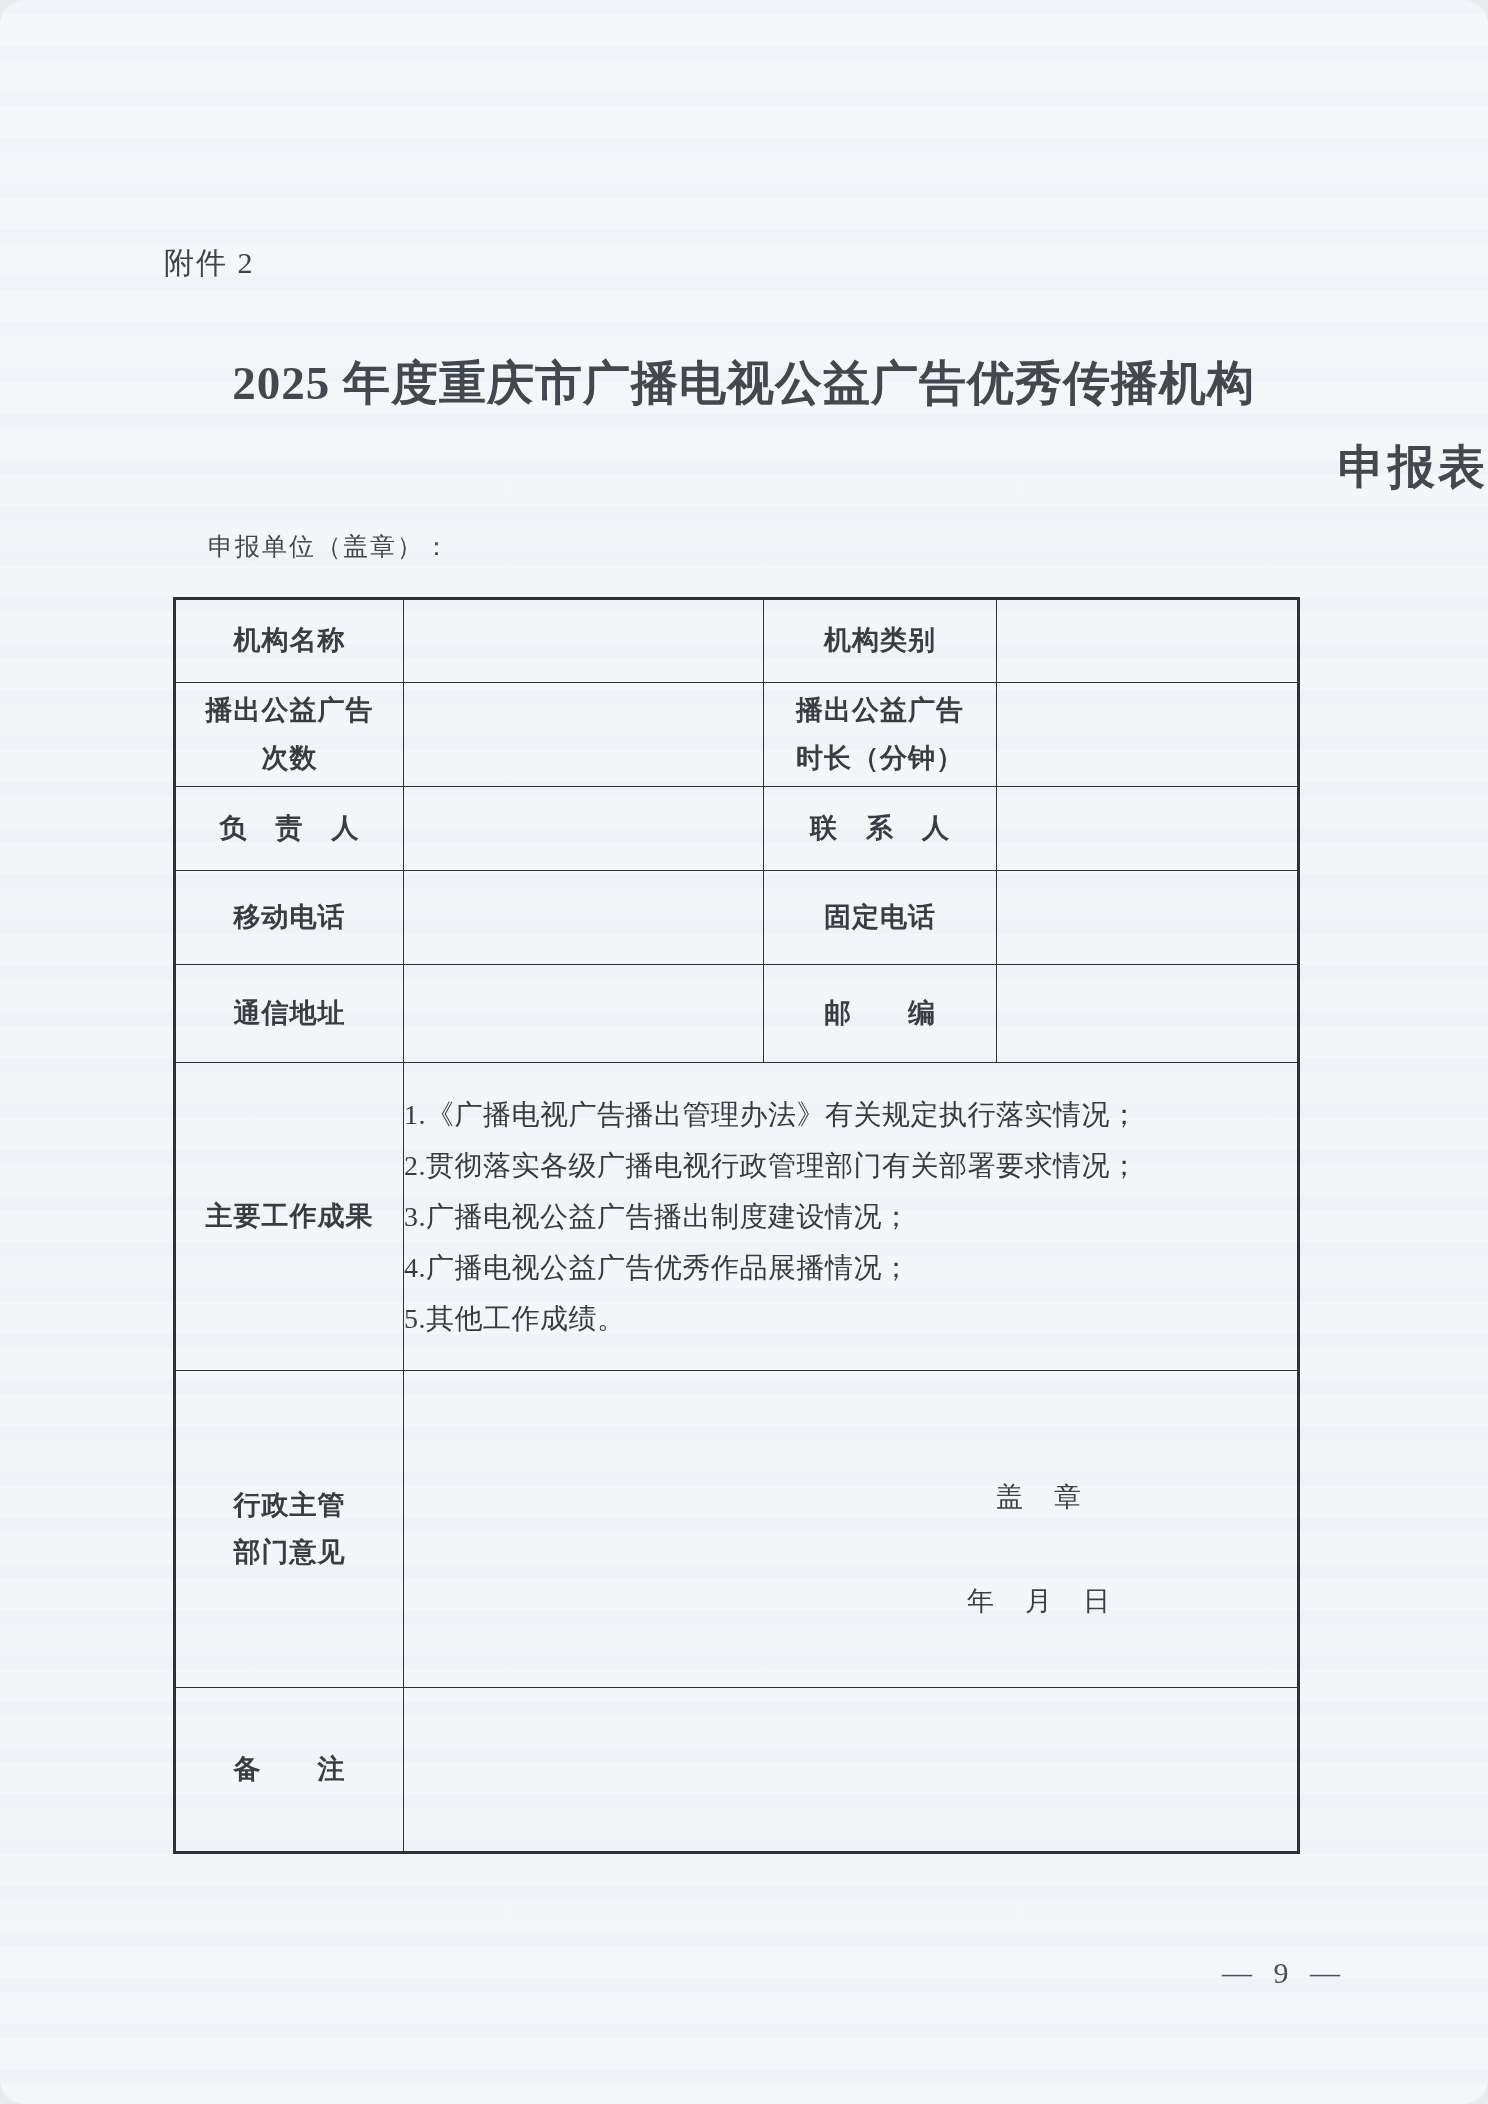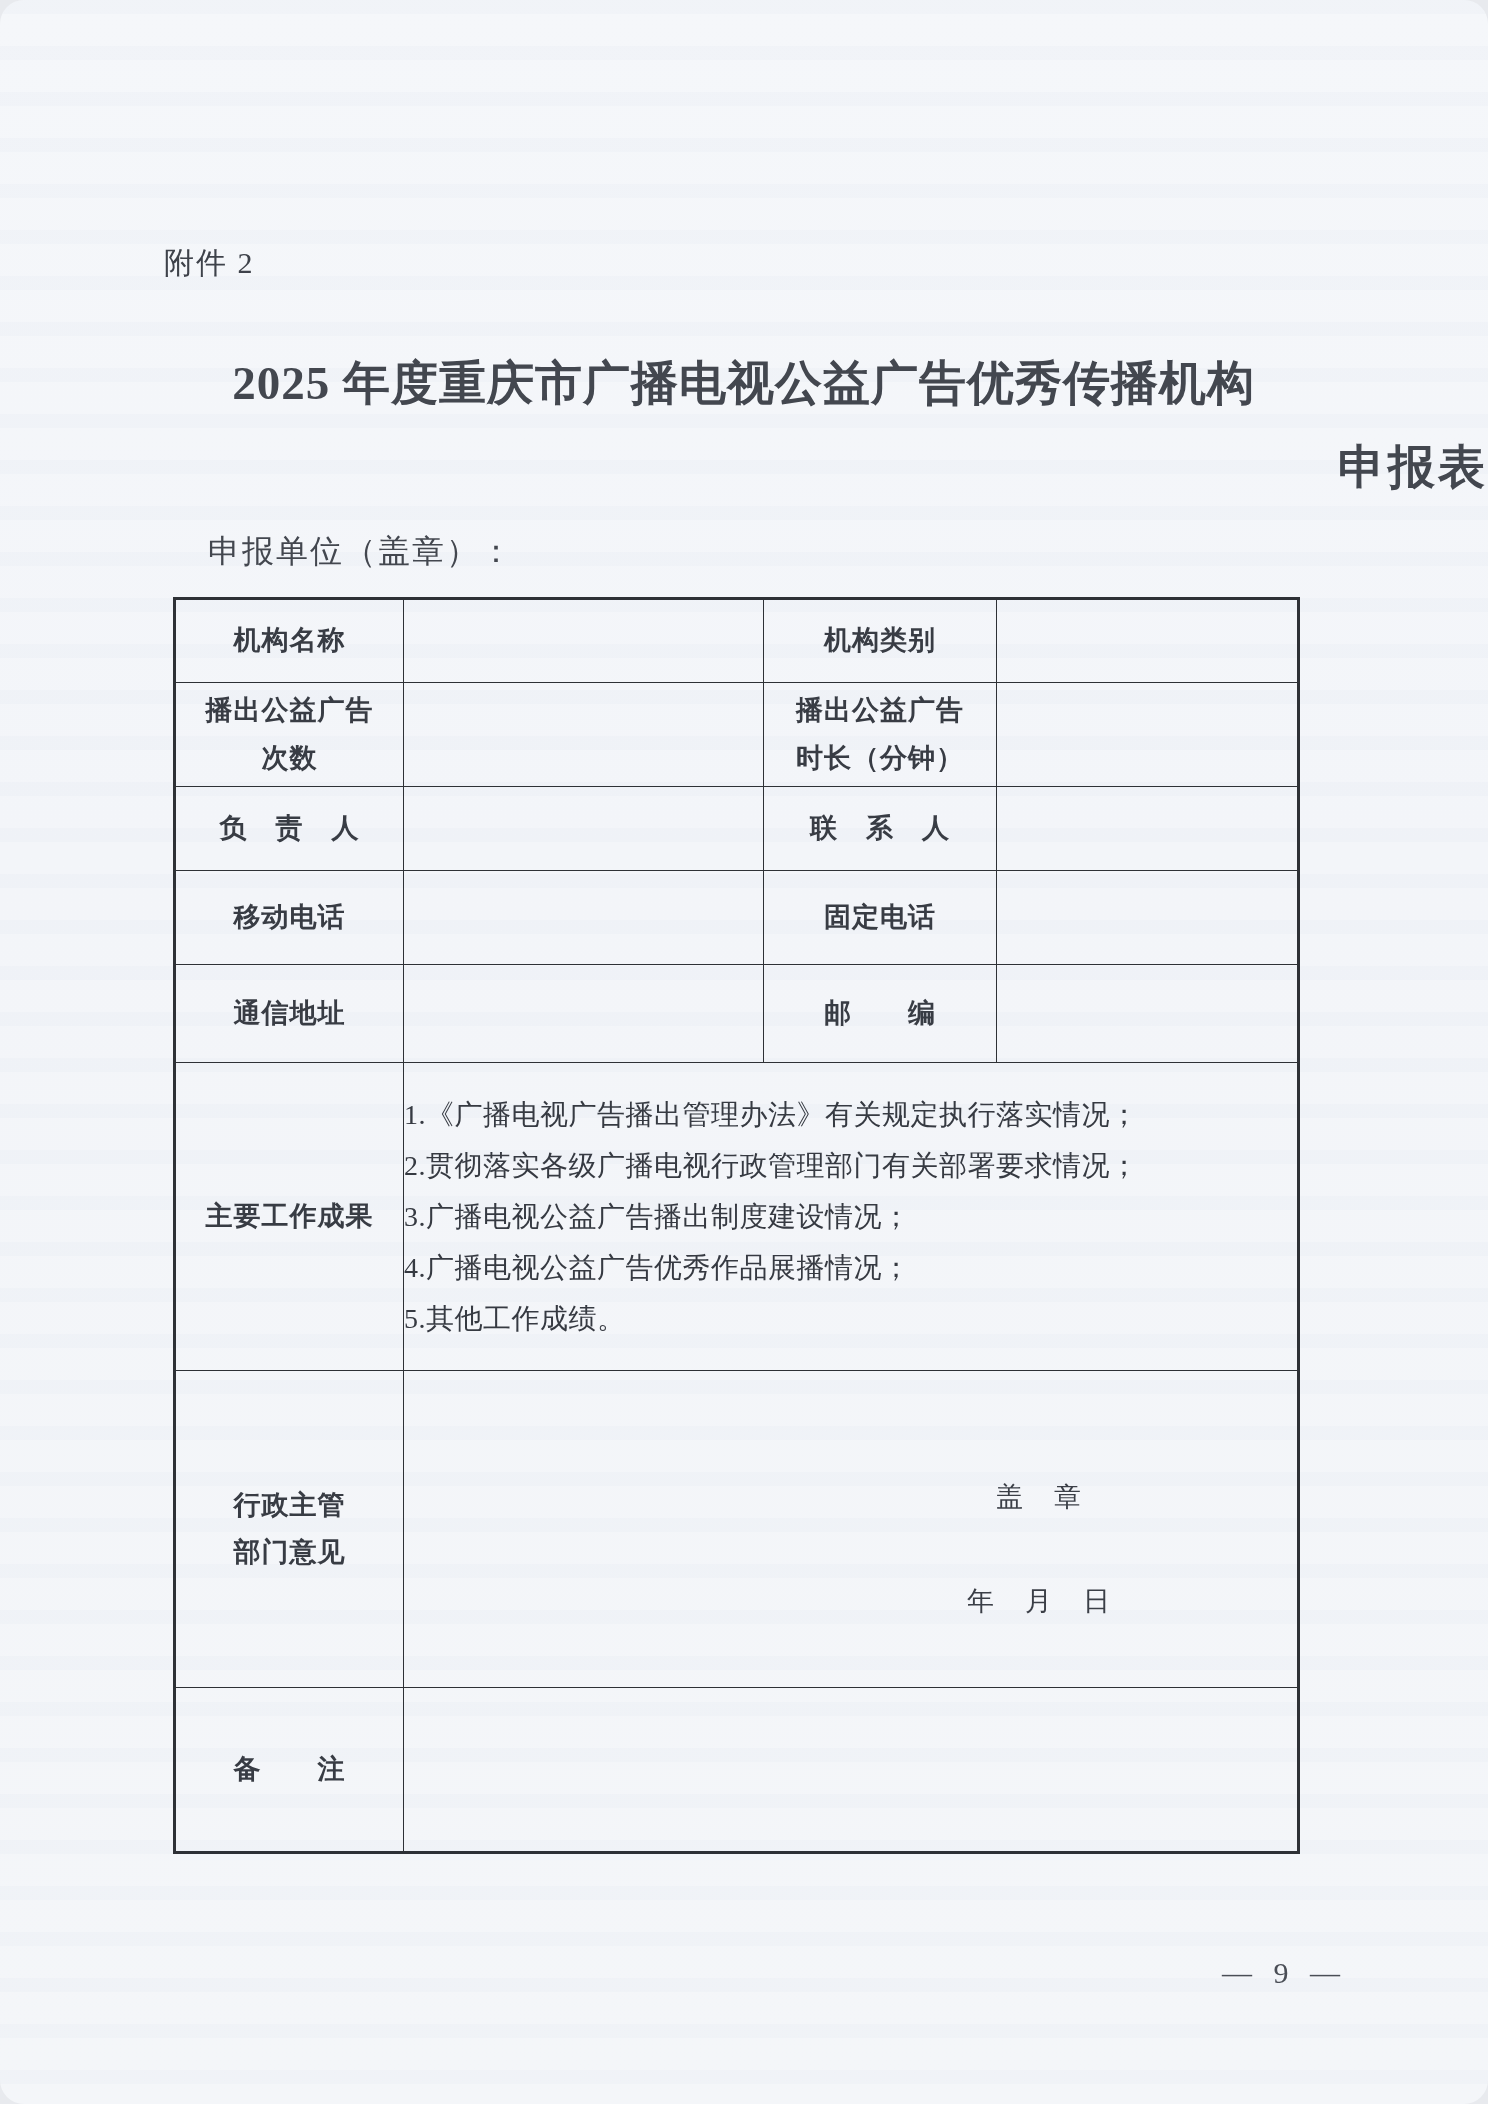--- a/index.html
+++ b/index.html
@@ -30,21 +30,21 @@
     font-size:47px;font-weight:700;letter-spacing:1px;color:#43474f;
     font-family:"Liberation Serif", serif;
   }
   .title-line2{
     position:absolute;left:0;right:0;top:436px;text-align:right;
     font-size:47px;font-weight:700;letter-spacing:3px;color:#43474f;
     font-family:"Liberation Serif", serif;
   }
   .applicant{
     position:absolute;left:208px;top:530px;
-    font-size:32px;letter-spacing:2px;color:#43474f;
+    font-size:25px;letter-spacing:2px;color:#43474f;
   }
   .date-group{
     position:absolute;left:873px;top:530px;
     font-size:27px;letter-spacing:2px;color:#43474f;
     display:flex;align-items:baseline;
   }
   .date-group .ymd-year{margin-left:78px;}
   .date-group .ymd-month{margin-left:32px;}
   .date-group .ymd-day{margin-left:28px;}
 

